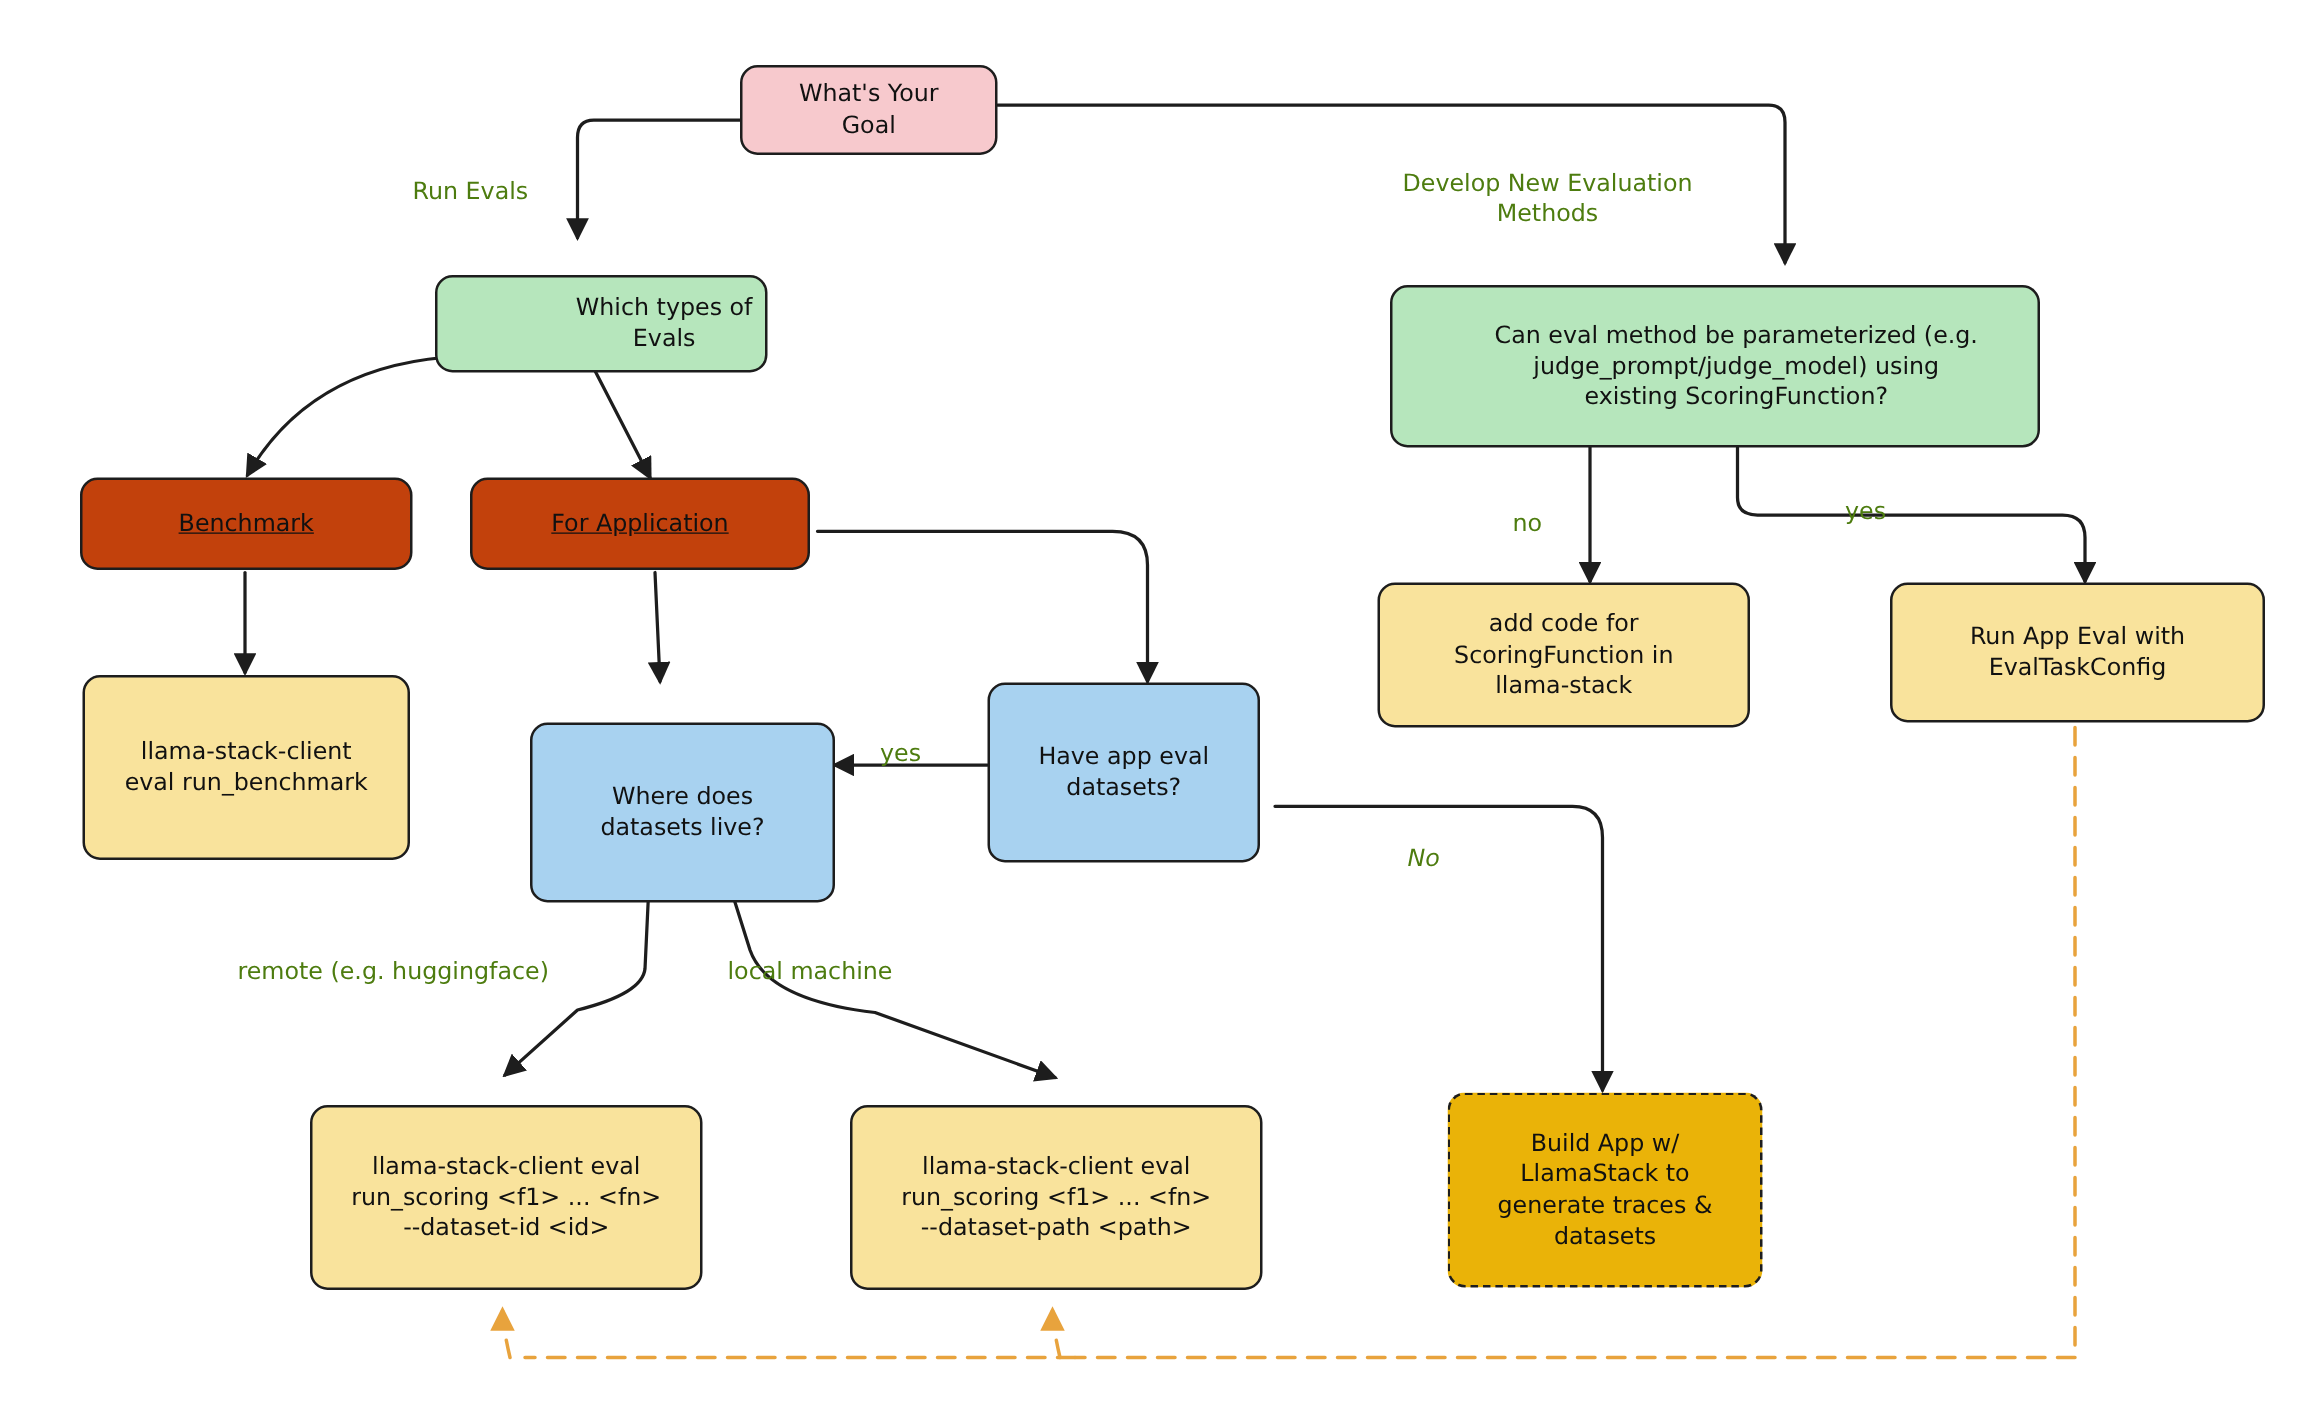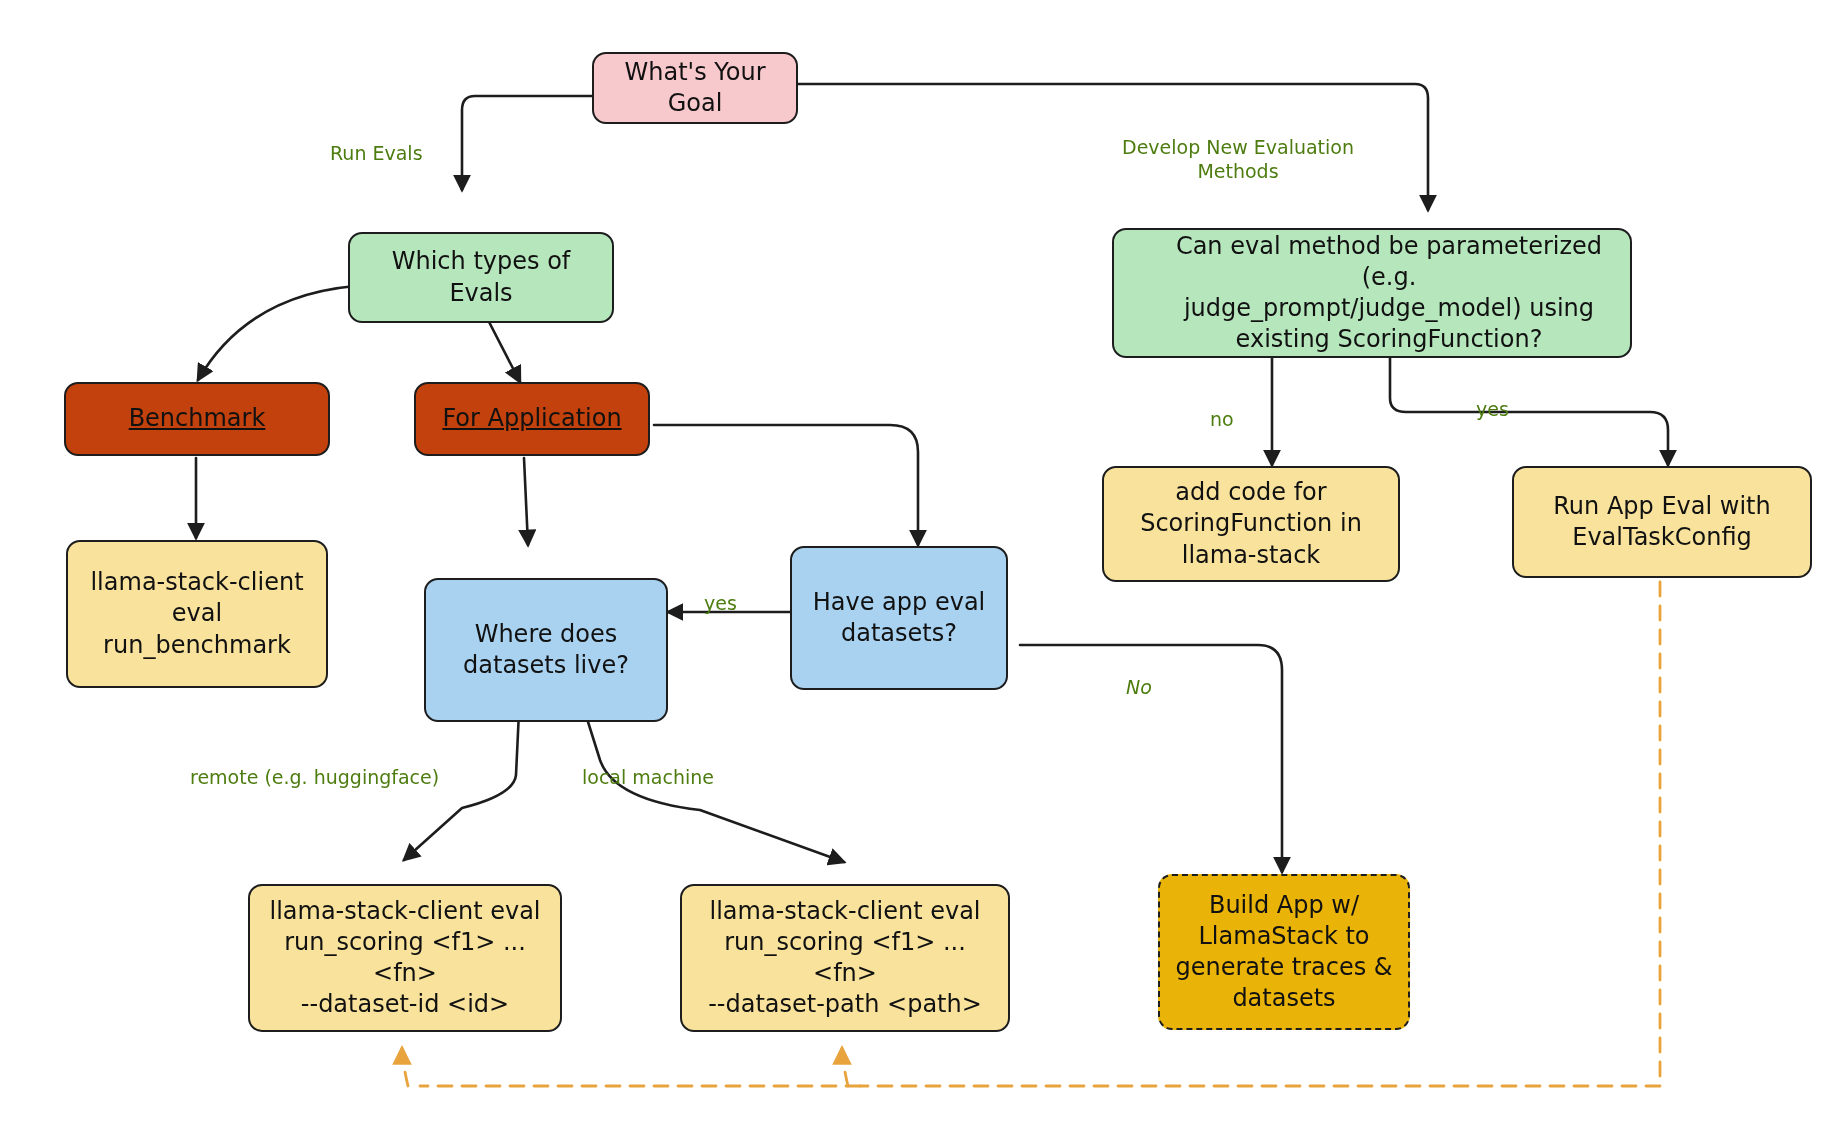--- a/index.html
+++ b/index.html
@@ -28,21 +28,21 @@
   .node {
     position: absolute;
     box-sizing: border-box;
     display: flex;
     align-items: center;
     justify-content: center;
     text-align: center;
     border: 2.2px solid #1d1d1d;
     border-radius: 14px;
     color: #111111;
-    font-size: 24px;
+    font-size: 19px;
     line-height: 1.3;
     padding: 6px 10px;
     white-space: pre-line;
   }
   .node.pink   { background: #f7c9cd; }
   .node.green  { background: #b6e6bc; }
   .node.yellow { background: #f9e39c; }
   .node.blue   { background: #a8d2f0; }
   .node.white  { background: #c2410c; text-decoration: underline; }
   .node.dashed {
@@ -108,36 +108,36 @@
       <path d="M 848 1086 Q 842 1060 842 1048" marker-end="url(#arrow-orange)"></path>
       <path d="M 408 1086 Q 402 1060 402 1048" marker-end="url(#arrow-orange)"></path>
     </g>
   </svg>
 
   <div class="node pink" style="left:592px; top:52px; width:206px; height:72px;">
     <span>What's Your
 Goal</span>
   </div>
 
-  <div class="node green" style="left:348px; top:232px; width:266px; height:91px;">
+  <div class="node green" style="left:348px; top:220px; width:266px; height:78px;justify-content:flex-end;">
     <span>Which types of
 Evals</span>
   </div>
 
   <div class="node green" style="left:1112px; top:228px; width:520px; height:130px;padding-left:44px;">
     <span>Can eval method be parameterized (e.g.
 judge_prompt/judge_model) using
 existing ScoringFunction?</span>
   </div>
 
   <div class="node white" style="left:64px; top:382px; width:266px; height:74px;">
     <span>Benchmark</span>
   </div>
 
-  <div class="node white" style="left:414px; top:382px; width:236px; height:74px;text-align:center;">
+  <div class="node white" style="left:376px; top:382px; width:272px; height:74px;text-align:center;">
     <span>For Application</span>
   </div>
 
   <div class="node yellow" style="left:1102px; top:466px; width:298px; height:116px;">
     <span>add code for
 ScoringFunction in
 llama-stack</span>
   </div>
 
   <div class="node yellow" style="left:1512px; top:466px; width:300px; height:112px;">

